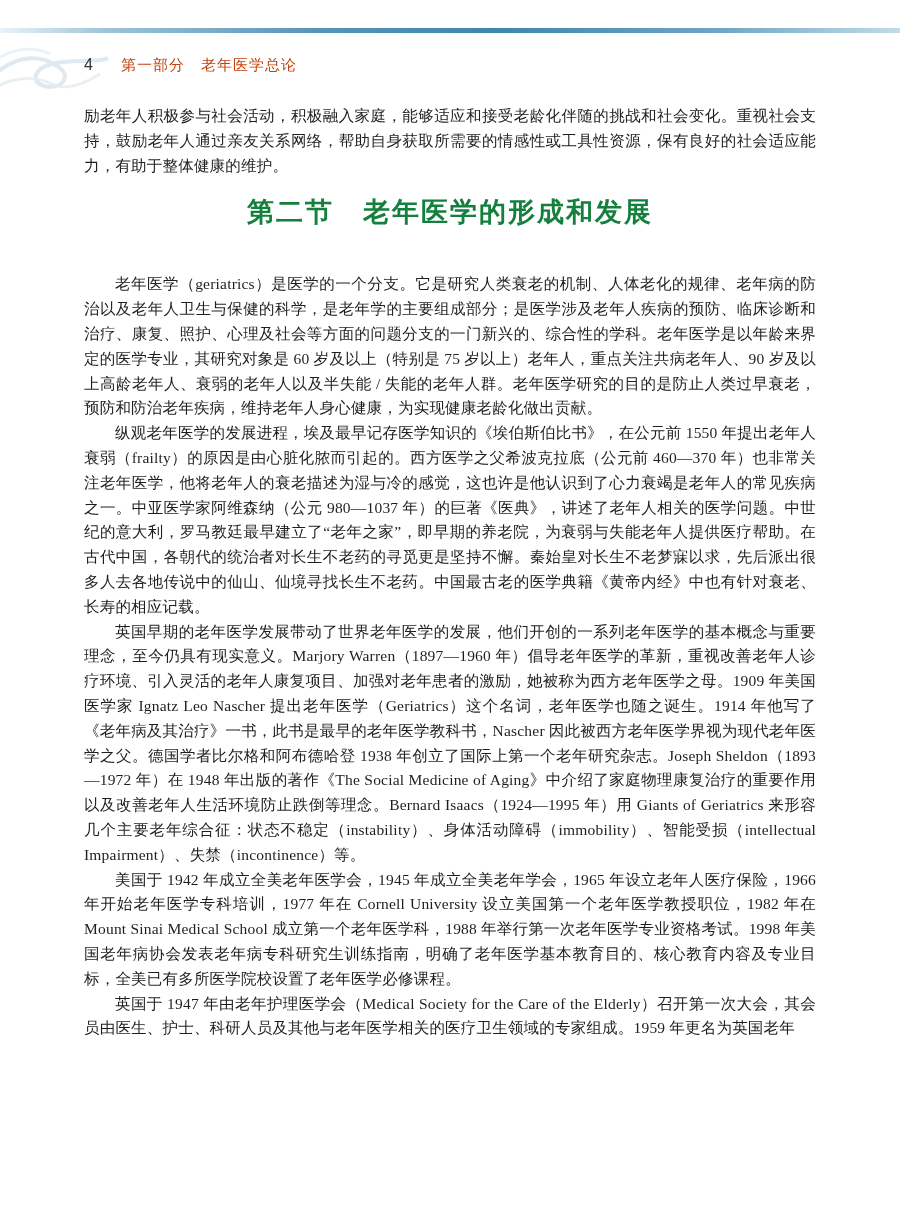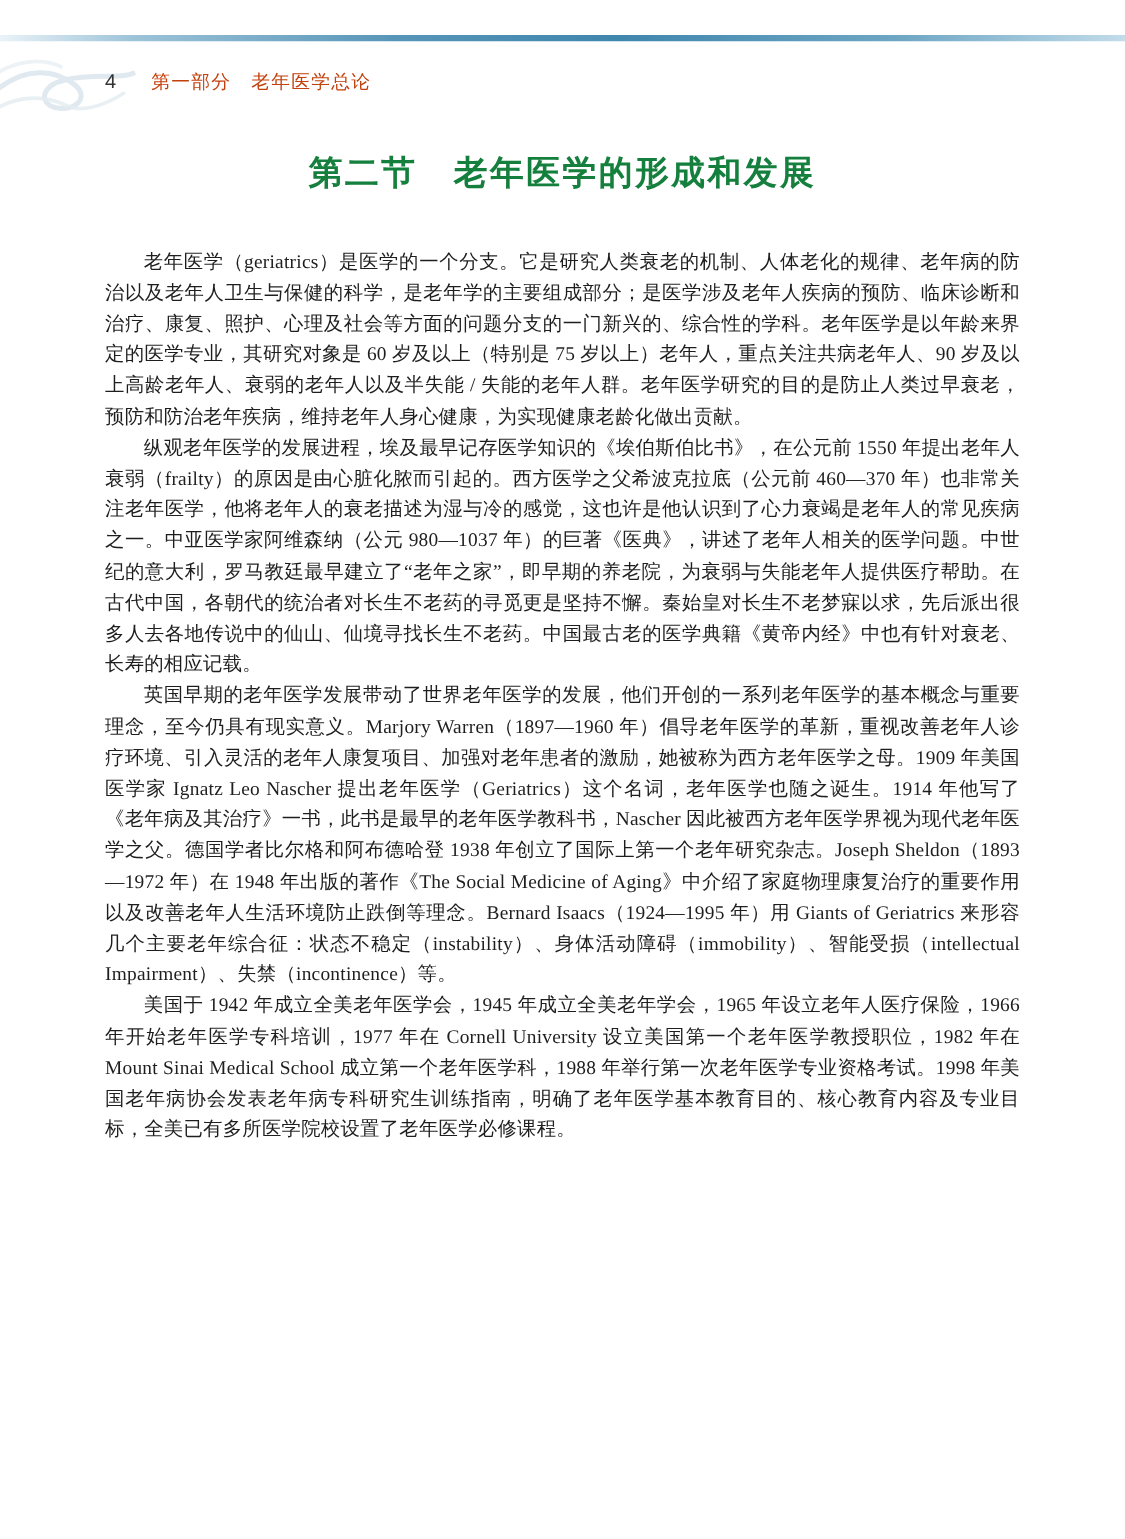--- a/index.html
+++ b/index.html
@@ -93,23 +93,25 @@
     <path d="M -5 26 C 14 14, 34 12, 50 20" fill="none" stroke="#e3ecf1" stroke-width="3" opacity="0.9"></path>
   </svg>
 
   <header class="page-header">
     <span class="page-number">4</span>
     <span class="part-title">第一部分　老年医学总论</span>
   </header>
 
   <main class="content">
 
+    <p class="body-para no-indent">励老年人积极参与社会活动，积极融入家庭，能够适应和接受老龄化伴随的挑战和社会变化。重视社会支持，鼓励老年人通过亲友关系网络，帮助自身获取所需要的情感性或工具性资源，保有良好的社会适应能力，有助于整体健康的维护。</p>
 
     <h1 class="section-title">第二节　老年医学的形成和发展</h1>
 
     <p class="body-para">老年医学（geriatrics）是医学的一个分支。它是研究人类衰老的机制、人体老化的规律、老年病的防治以及老年人卫生与保健的科学，是老年学的主要组成部分；是医学涉及老年人疾病的预防、临床诊断和治疗、康复、照护、心理及社会等方面的问题分支的一门新兴的、综合性的学科。老年医学是以年龄来界定的医学专业，其研究对象是 60 岁及以上（特别是 75 岁以上）老年人，重点关注共病老年人、90 岁及以上高龄老年人、衰弱的老年人以及半失能 / 失能的老年人群。老年医学研究的目的是防止人类过早衰老，预防和防治老年疾病，维持老年人身心健康，为实现健康老龄化做出贡献。</p>
     <p class="body-para">纵观老年医学的发展进程，埃及最早记存医学知识的《埃伯斯伯比书》，在公元前 1550 年提出老年人衰弱（frailty）的原因是由心脏化脓而引起的。西方医学之父希波克拉底（公元前 460—370 年）也非常关注老年医学，他将老年人的衰老描述为湿与冷的感觉，这也许是他认识到了心力衰竭是老年人的常见疾病之一。中亚医学家阿维森纳（公元 980—1037 年）的巨著《医典》，讲述了老年人相关的医学问题。中世纪的意大利，罗马教廷最早建立了“老年之家”，即早期的养老院，为衰弱与失能老年人提供医疗帮助。在古代中国，各朝代的统治者对长生不老药的寻觅更是坚持不懈。秦始皇对长生不老梦寐以求，先后派出很多人去各地传说中的仙山、仙境寻找长生不老药。中国最古老的医学典籍《黄帝内经》中也有针对衰老、长寿的相应记载。</p>
     <p class="body-para">英国早期的老年医学发展带动了世界老年医学的发展，他们开创的一系列老年医学的基本概念与重要理念，至今仍具有现实意义。Marjory Warren（1897—1960 年）倡导老年医学的革新，重视改善老年人诊疗环境、引入灵活的老年人康复项目、加强对老年患者的激励，她被称为西方老年医学之母。1909 年美国医学家 Ignatz Leo Nascher 提出老年医学（Geriatrics）这个名词，老年医学也随之诞生。1914 年他写了《老年病及其治疗》一书，此书是最早的老年医学教科书，Nascher 因此被西方老年医学界视为现代老年医学之父。德国学者比尔格和阿布德哈登 1938 年创立了国际上第一个老年研究杂志。Joseph Sheldon（1893—1972 年）在 1948 年出版的著作《The Social Medicine of Aging》中介绍了家庭物理康复治疗的重要作用以及改善老年人生活环境防止跌倒等理念。Bernard Isaacs（1924—1995 年）用 Giants of Geriatrics 来形容几个主要老年综合征：状态不稳定（instability）、身体活动障碍（immobility）、智能受损（intellectual Impairment）、失禁（incontinence）等。</p>
     <p class="body-para">美国于 1942 年成立全美老年医学会，1945 年成立全美老年学会，1965 年设立老年人医疗保险，1966 年开始老年医学专科培训，1977 年在 Cornell University 设立美国第一个老年医学教授职位，1982 年在 Mount Sinai Medical School 成立第一个老年医学科，1988 年举行第一次老年医学专业资格考试。1998 年美国老年病协会发表老年病专科研究生训练指南，明确了老年医学基本教育目的、核心教育内容及专业目标，全美已有多所医学院校设置了老年医学必修课程。</p>
+    <p class="body-para">英国于 1947 年由老年护理医学会（Medical Society for the Care of the Elderly）召开第一次大会，其会员由医生、护士、科研人员及其他与老年医学相关的医疗卫生领域的专家组成。1959 年更名为英国老年</p>
 
   </main>
 
 </div>
 
 </body></html>

